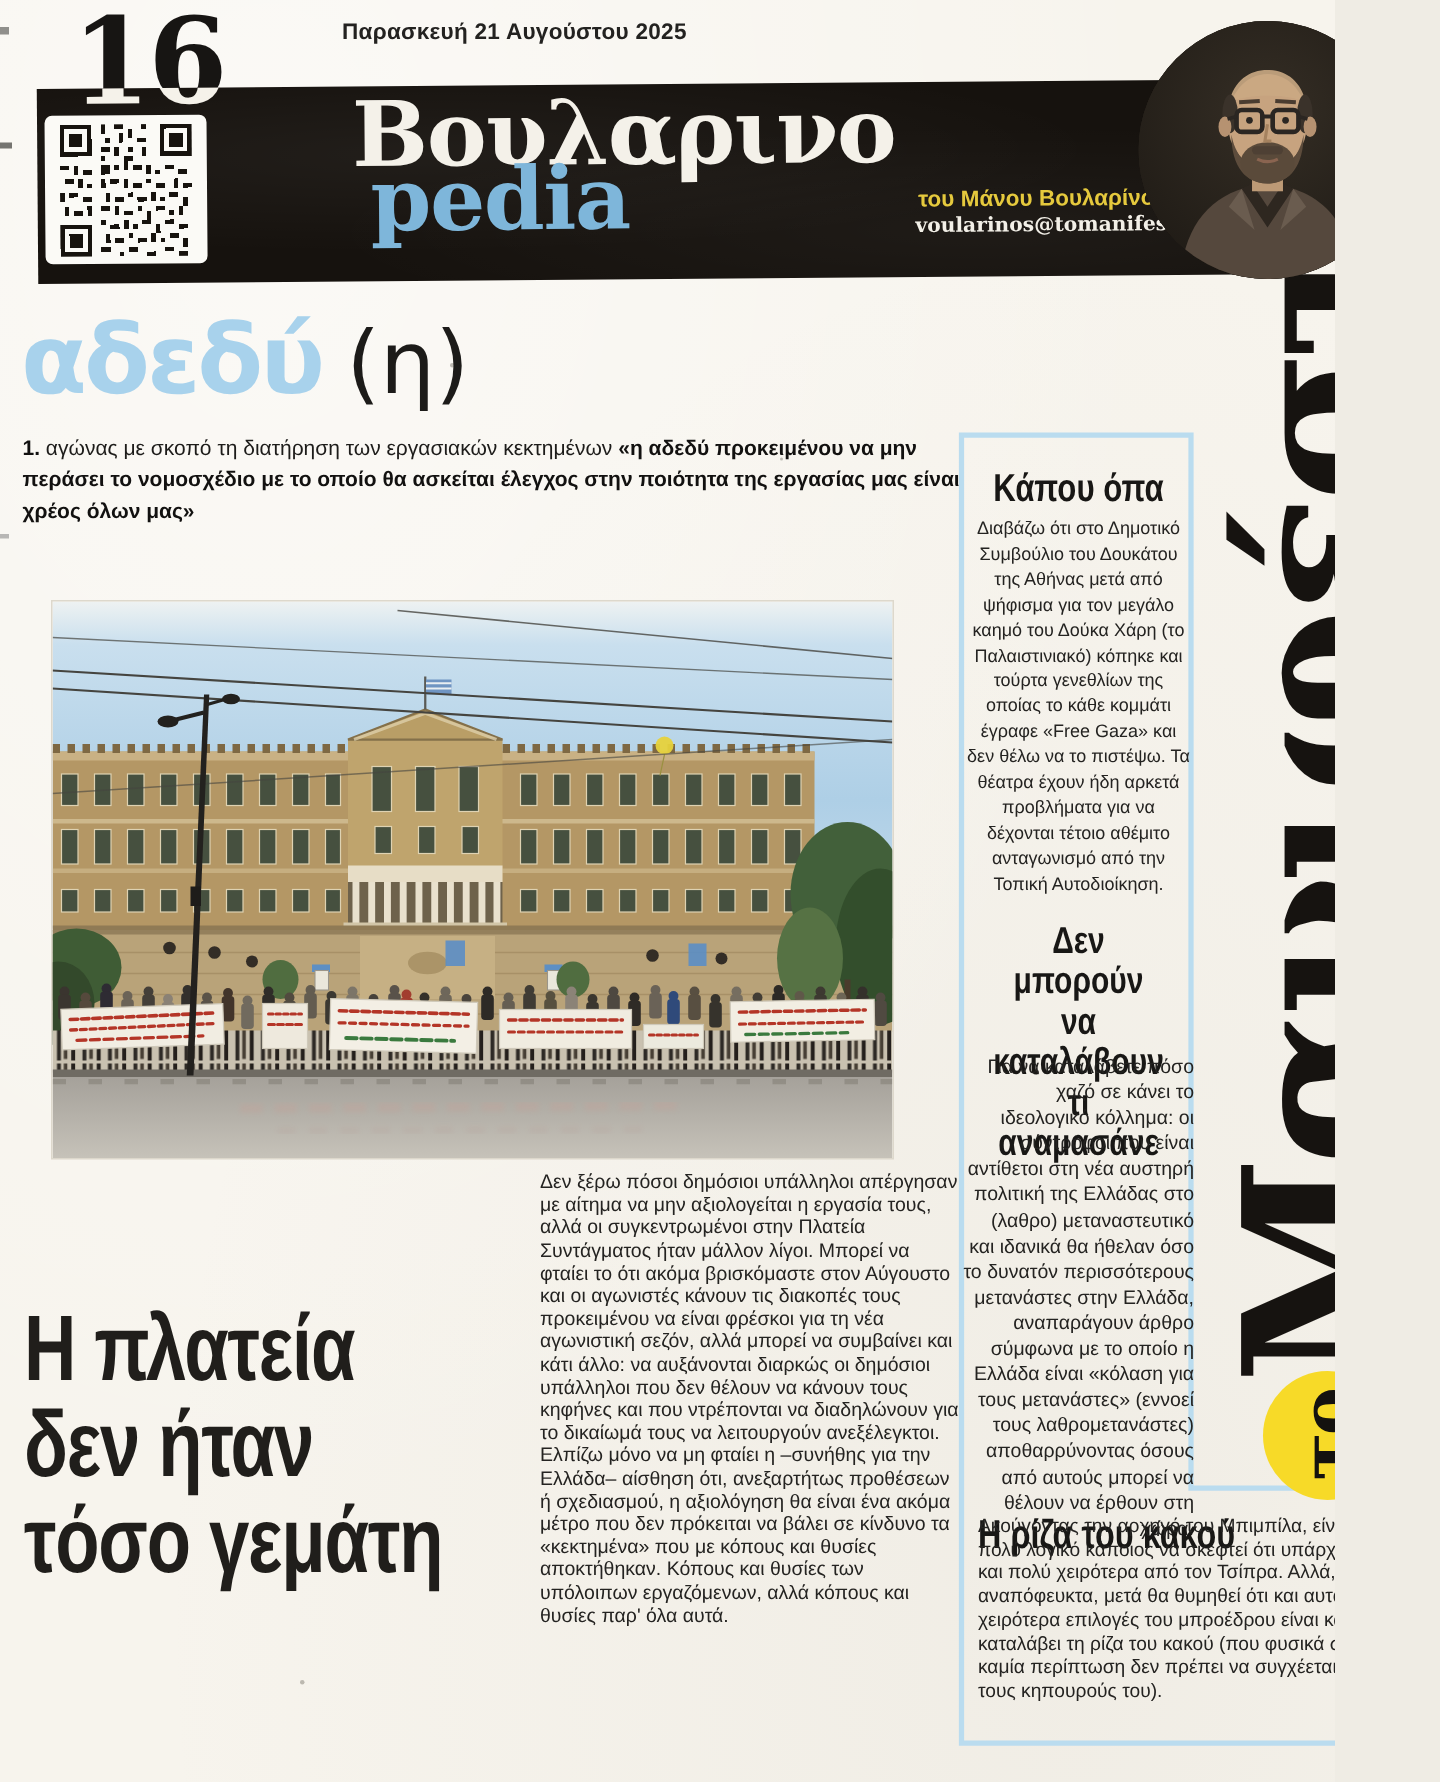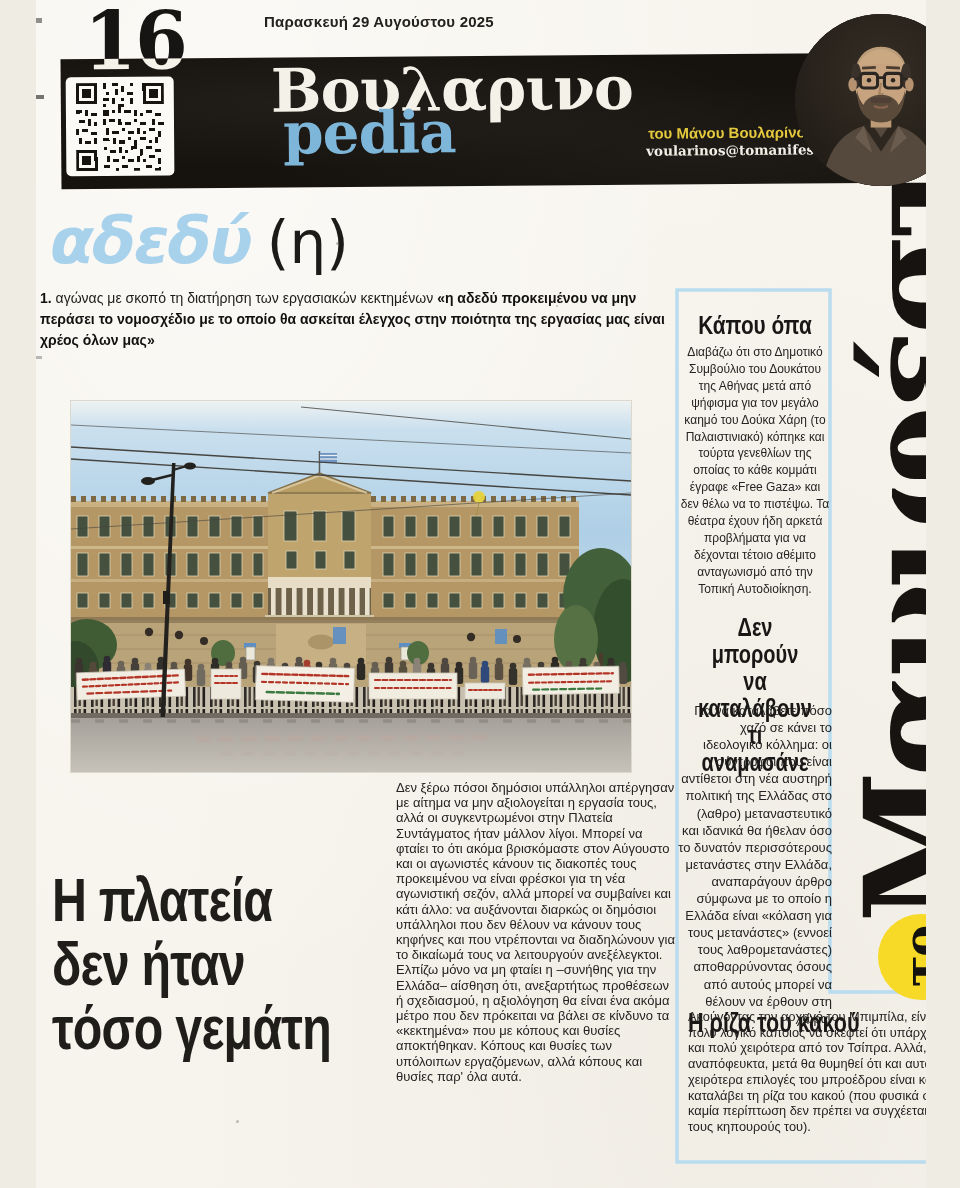--- a/index.html
+++ b/index.html
@@ -2,21 +2,21 @@
 <html><head>
 <meta charset="utf-8">
 <style>
   html,body{margin:0;padding:0;}
   body{width:960px;height:1188px;background:#efece4;overflow:hidden;
        font-family:"Liberation Sans",sans-serif;}
   .page{position:relative;width:890px;height:1188px;
         background:#f7f4ed;
         background-image:radial-gradient(ellipse at 20% 10%,rgba(255,255,255,.5),transparent 60%),
                          radial-gradient(ellipse at 80% 90%,rgba(190,185,170,.12),transparent 60%);
-        overflow:hidden;margin-left:36px;}
+        overflow:hidden;}
   .abs{position:absolute;}
 
   
   .pagenum{left:48px;top:0px;font-family:"DejaVu Serif",serif;font-weight:bold;
            font-size:76px;line-height:80px;color:#171513;letter-spacing:-2px;z-index:1;}
   .banner{left:25px;top:56px;width:843px;height:130px;background:#16120e;
           transform:rotate(-0.45deg);z-index:2;overflow:hidden;
           background-image:radial-gradient(ellipse at 30% 35%,rgba(255,255,255,.05),transparent 55%),
                            radial-gradient(ellipse at 75% 75%,rgba(255,255,255,.04),transparent 50%);}
   .pagenum-ko{left:23px;top:-56px;font-family:"DejaVu Serif",serif;font-weight:bold;
@@ -29,23 +29,23 @@
   .title2{left:222px;top:46px;font-family:"DejaVu Serif",serif;font-weight:bold;
           font-size:58px;line-height:60px;color:#7eb6da;letter-spacing:-1px;}
   .byline{left:587px;top:70px;font-size:15px;font-weight:bold;color:#e5c93d;}
   .email{left:585px;top:88px;font-family:"DejaVu Serif",serif;font-size:13.5px;font-weight:bold;color:#f2efe7;}
   .author-photo{left:759px;top:14px;width:172px;height:172px;border-radius:50%;overflow:hidden;
                 z-index:4;background:#26211b;}
 
   
   .headword-row{left:14px;top:204px;z-index:1;}
   .headword{font-family:"DejaVu Sans",sans-serif;font-weight:bold;font-size:64px;
-            color:#a8d2ec;letter-spacing:-2px;font-style:italic;}
+            color:#a8d2ec;letter-spacing:-2px;}
   .gender{font-family:"DejaVu Sans",sans-serif;font-size:58px;color:#1c1b19;margin-left:16px;font-weight:500;}
-  .defs{left:4px;top:288px;width:642px;font-size:14px;line-height:21px;color:#1d1c1a;}
+  .defs{left:15px;top:288px;width:642px;font-size:14px;line-height:21px;color:#1d1c1a;}
   .defs b{color:#121110;}
 
   
   .photo{left:35px;top:401px;width:560px;height:371px;outline:1px solid #ddd8cc;}
 
   
   .headline{left:16px;top:868px;font-weight:bold;font-size:62px;line-height:64px;
             color:#201e1b;letter-spacing:-1px;transform:scaleX(.78);transform-origin:left top;
             white-space:nowrap;}
   .body-col{left:360px;top:780px;width:280px;font-size:13px;line-height:15.2px;color:#242321;}
@@ -79,21 +79,21 @@
   <div class="abs" style="left:0;top:18px;width:6px;height:5px;background:#4a4a46;opacity:.6"></div>
   <div class="abs" style="left:0;top:95px;width:8px;height:4px;background:#3c3c38;opacity:.7"></div>
   <div class="abs" style="left:0;top:356px;width:6px;height:3px;background:#777;opacity:.5"></div>
   <div class="speck" style="left:300px;top:242px;width:3px;height:3px"></div>
   <div class="speck" style="left:520px;top:305px;width:2px;height:2px"></div>
   <div class="speck" style="left:880px;top:200px;width:3px;height:2px"></div>
   <div class="speck" style="left:200px;top:1120px;width:3px;height:3px"></div>
 
   <div class="abs pagenum">16</div>
 
-  <div class="abs date">Παρασκευή 29 Αυγούστου 2025</div>
+  <div class="abs date">Παρασκευή 21 Αυγούστου 2025</div>
 
   <div class="abs banner">
     <div class="abs pagenum-ko">16</div>
     <div class="abs qr-box">
       <svg width="88" height="88" viewBox="0 0 29 29" shape-rendering="crispEdges">
         <g fill="#17130e">
           <path d="M0,0h7v7h-7z M22,0h7v7h-7z M0,22h7v7h-7z" fill="#17130e"></path>
           <path d="M1,1h5v5h-5z M23,1h5v5h-5z M1,23h5v5h-5z" fill="#fbfaf6"></path>
           <path d="M2,2h3v3h-3z M24,2h3v3h-3z M2,24h3v3h-3z"></path>
           <path d="M9,0h1v2h-1z M12,0h2v1h-2z M15,1h1v2h-1z M18,0h1v1h-1z M10,3h1v1h-1z M13,2h1v2h-1z M17,3h2v1h-2z M9,5h2v1h-2z M12,5h1v2h-1z M15,5h1v1h-1z M18,5h1v2h-1z M9,7h1v1h-1z M14,7h2v1h-2z

